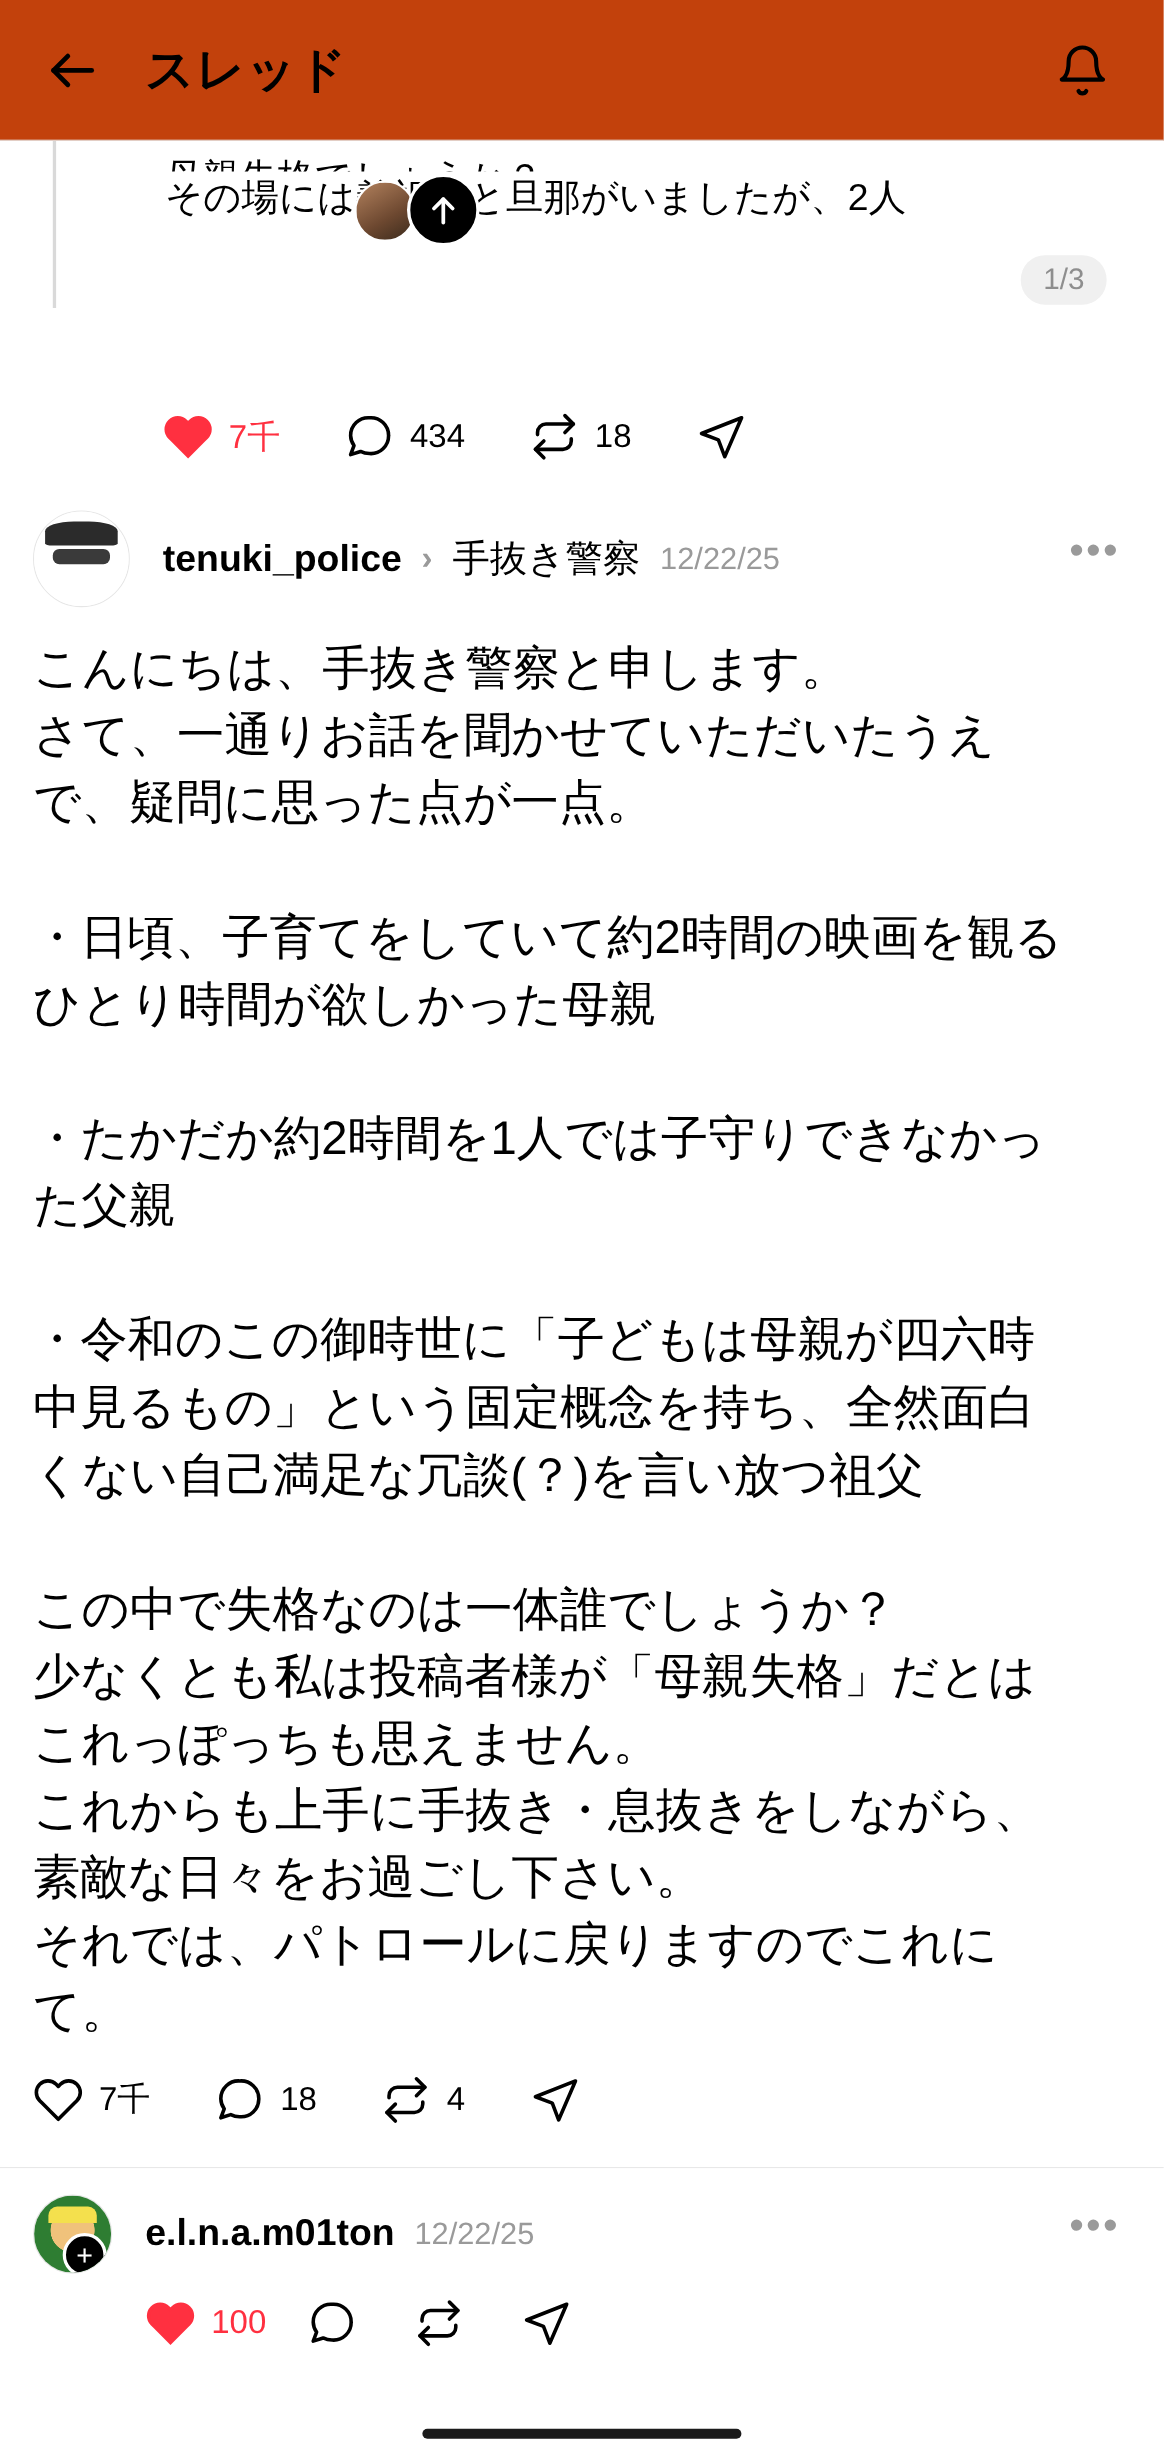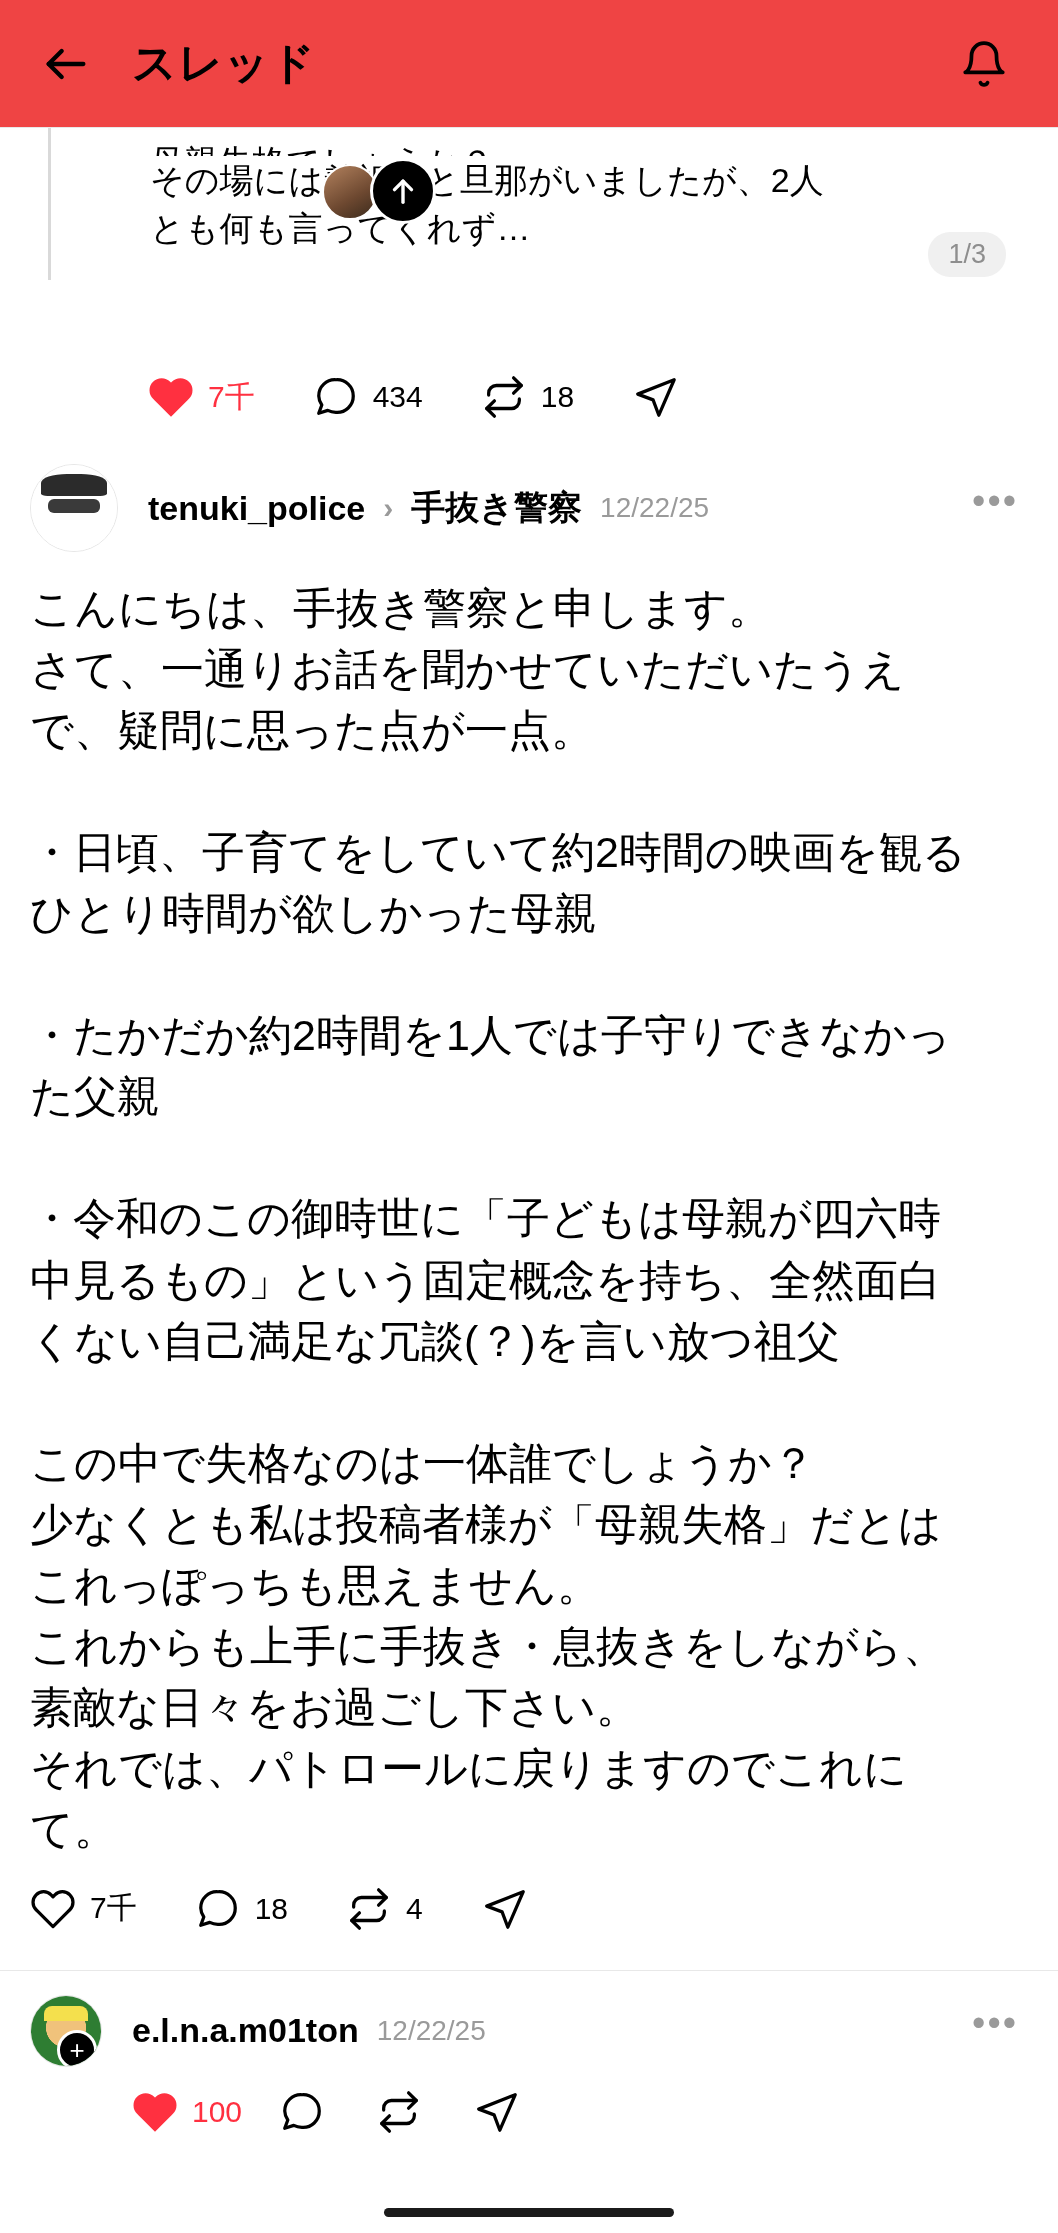--- a/index.html
+++ b/index.html
@@ -16,21 +16,21 @@
     color: #000;
   }
 
   
   .header {
     height: 128px;
     display: flex;
     align-items: center;
     padding: 0 34px;
     border-bottom: 1px solid #e8e8e8;
-    background: #ef4444;
+    background: #c2410c;
   }
   .back-btn {
     width: 64px; height: 64px;
     display: flex; align-items: center; justify-content: center;
     cursor: pointer;
   }
   .header-title {
     font-size: 44px;
     font-weight: bold;
     margin-left: 34px;
@@ -174,21 +174,21 @@
     font-size: 34px;
     font-weight: bold;
   }
   .chev {
     color: #9a9a9a;
     font-size: 30px;
     font-weight: bold;
   }
   .topic {
     font-size: 34px;
-    font-weight: bold;
+    font-weight: normal;
   }
   .timestamp {
     font-size: 28px;
     color: #9a9a9a;
   }
   .more-btn {
     color: #9a9a9a;
     font-size: 38px;
     letter-spacing: 2px;
     padding: 0 10px 14px 10px;
@@ -296,21 +296,20 @@
     </svg>
   </div>
 </div>
 
 <div class="post clipped-post">
   <div class="thread-line"></div>
 
   <div class="clipped-text">
     <span class="line-cut">母親失格でしょうか？</span>
     <div>その場には義祖父と旦那がいましたが、2人</div>
-    <div>とも何も言ってくれず…</div>
   </div>
 
   <div class="mini-avatar"></div>
   <div class="mini-arrow">
     <svg width="34" height="34" viewBox="0 0 24 24" fill="none" stroke="#fff" stroke-width="2.4" stroke-linecap="round" stroke-linejoin="round">
       <line x1="12" y1="20" x2="12" y2="5"></line>
       <polyline points="6 11 12 5 18 11"></polyline>
     </svg>
   </div>
 

